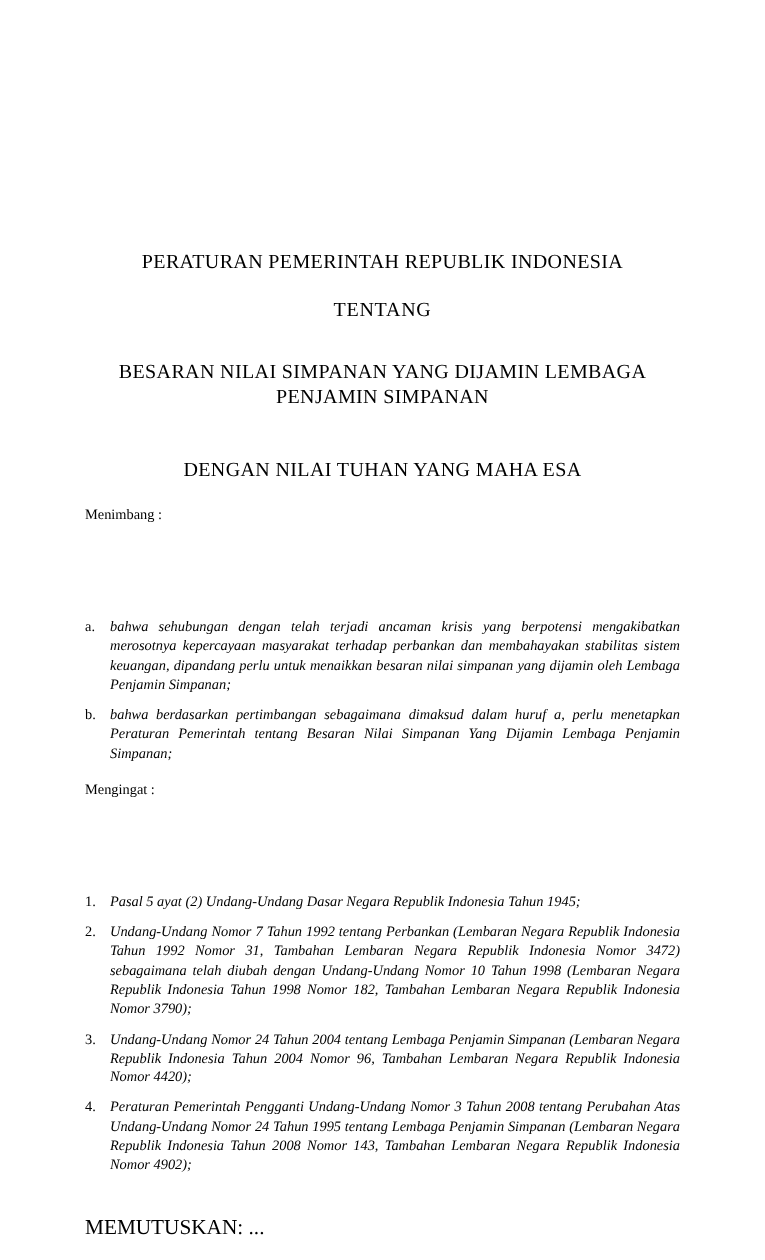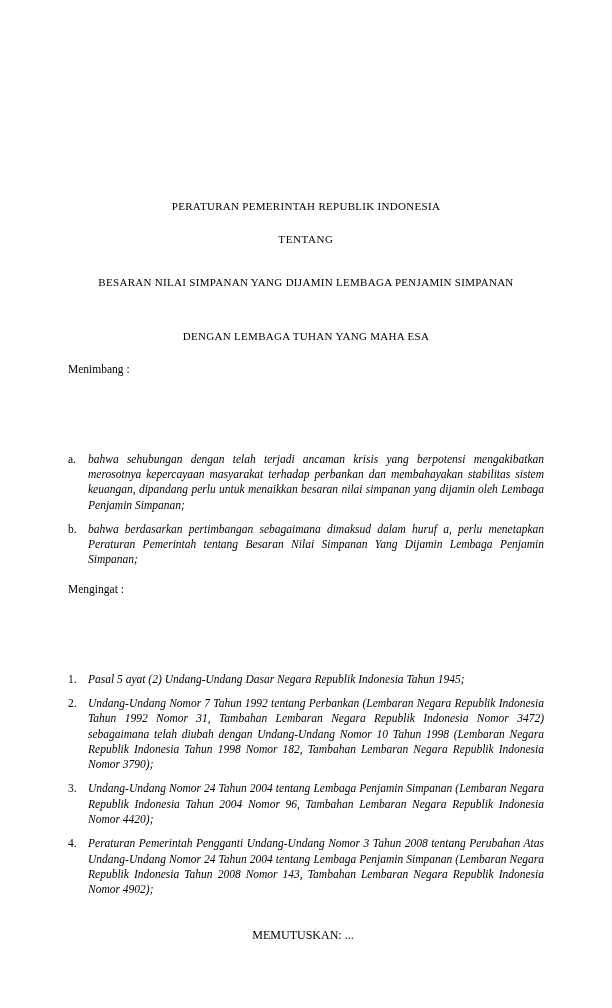--- a/index.html
+++ b/index.html
@@ -16,21 +16,21 @@
   }
   .page {
     position: relative;
     width: 612px;
     height: 1008px;
     box-sizing: border-box;
     padding: 200px 68px 40px 68px;
   }
   .heading {
     text-align: center;
-    font-size: 11px;
+    font-size: 16px;
     letter-spacing: 0.3px;
     margin: 0 0 19px 0;
     line-height: 1.2;
   }
   .heading.title-main {
     margin-bottom: 20px;
   }
   .heading.nomor {
     font-size: 12px;
     letter-spacing: 0.6px;
@@ -83,34 +83,34 @@
     font-size: 11.5px;
     line-height: 1.33;
     text-align: justify;
     text-justify: inter-word;
     hyphens: none;
     font-style: italic;
   }
   .gap-small { height: 5px; }
   .footer {
     margin-top: 22px;
-    text-align: center;
-    font-size: 12px;
+    text-align: left;
+    font-size: 17px;
     padding-right: 6px;
   }
 </style>
 </head>
 <body>
 
 <div class="page">
 
   <div class="heading title-main">PERATURAN PEMERINTAH REPUBLIK INDONESIA</div>
   <div class="heading tentang">TENTANG</div>
   <div class="heading subject">BESARAN NILAI SIMPANAN YANG DIJAMIN LEMBAGA PENJAMIN SIMPANAN</div>
-  <div class="heading rahmat">DENGAN LEMBAGA TUHAN YANG MAHA ESA</div>
+  <div class="heading rahmat">DENGAN NILAI TUHAN YANG MAHA ESA</div>
 
   <div class="clause-block">
     <div class="clause-label">Menimbang :</div>
     <div class="clause-body">
       <div class="item">
         <div class="item-marker">a.</div>
         <div class="item-text">bahwa sehubungan dengan telah terjadi ancaman krisis yang berpotensi mengakibatkan merosotnya kepercayaan masyarakat terhadap perbankan dan membahayakan stabilitas sistem keuangan, dipandang perlu untuk menaikkan besaran nilai simpanan yang dijamin oleh Lembaga Penjamin Simpanan;</div>
       </div>
       <div class="item">
         <div class="item-marker">b.</div>
@@ -131,20 +131,20 @@
       <div class="item">
         <div class="item-marker">2.</div>
         <div class="item-text">Undang-Undang Nomor 7 Tahun 1992 tentang Perbankan (Lembaran Negara Republik Indonesia   Tahun 1992 Nomor 31, Tambahan Lembaran Negara Republik Indonesia Nomor 3472) sebagaimana telah diubah dengan Undang-Undang Nomor 10 Tahun 1998 (Lembaran Negara Republik Indonesia Tahun 1998 Nomor 182, Tambahan Lembaran Negara Republik Indonesia Nomor 3790);</div>
       </div>
       <div class="item">
         <div class="item-marker">3.</div>
         <div class="item-text">Undang-Undang Nomor 24 Tahun 2004 tentang Lembaga Penjamin Simpanan (Lembaran Negara Republik Indonesia Tahun 2004 Nomor 96, Tambahan Lembaran Negara Republik Indonesia Nomor 4420);</div>
       </div>
       <div class="item">
         <div class="item-marker">4.</div>
-        <div class="item-text">Peraturan Pemerintah Pengganti Undang-Undang Nomor 3 Tahun 2008 tentang Perubahan Atas Undang-Undang Nomor 24 Tahun 2004 tentang Lembaga Penjamin Simpanan (Lembaran Negara Republik Indonesia Tahun 2008 Nomor 143, Tambahan Lembaran Negara Republik Indonesia Nomor 4902);</div>
+        <div class="item-text">Peraturan Pemerintah Pengganti Undang-Undang Nomor 3 Tahun 2008 tentang Perubahan Atas Undang-Undang Nomor 24 Tahun 1995 tentang Lembaga Penjamin Simpanan (Lembaran Negara Republik Indonesia Tahun 2008 Nomor 143, Tambahan Lembaran Negara Republik Indonesia Nomor 4902);</div>
       </div>
     </div>
   </div>
 
   <div class="footer">MEMUTUSKAN: ...</div>
 
 </div>
 
 </body></html>

